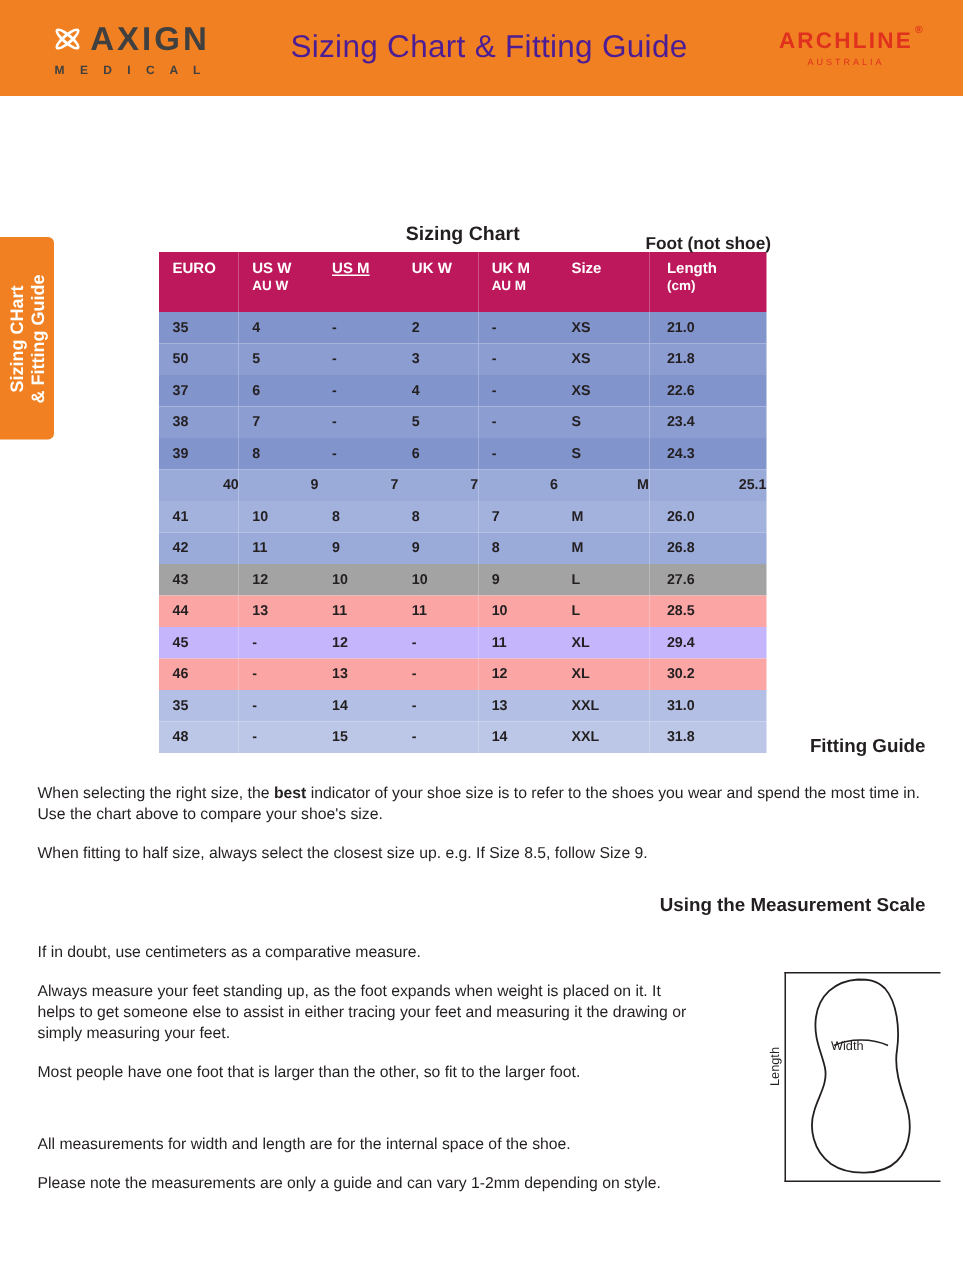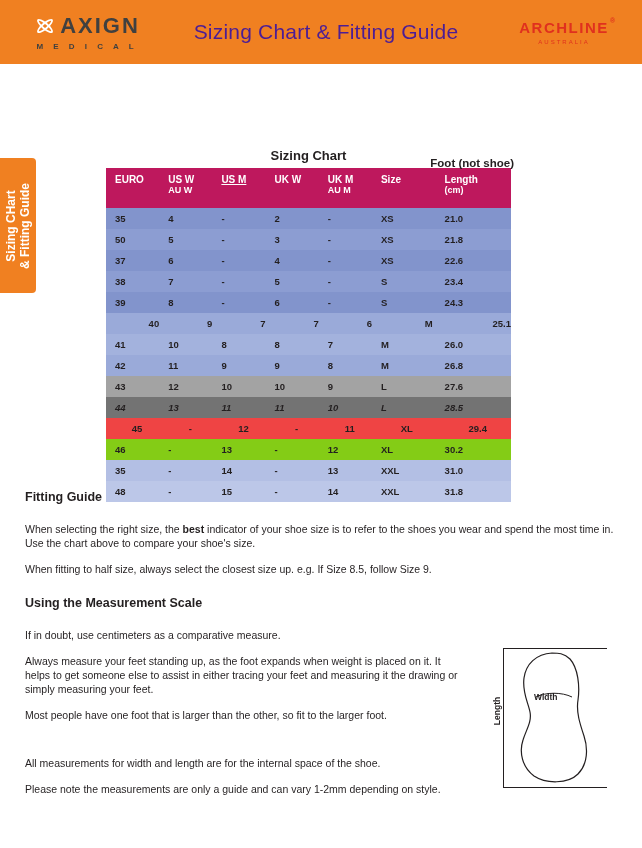--- a/index.html
+++ b/index.html
@@ -175,21 +175,21 @@
     font-weight: bold;
     color: #231f20;
     padding: 4px 0 4px 9px;
     height: 13px;
   }
   table.sizing td.len { padding-left: 12px; }
   table.sizing th.len { padding-left: 12px; }
 
   
   .section-title {
-    text-align: left;
+    text-align: right;
     font-size: 12.5px;
     font-weight: bold;
     margin: 0;
   }
   .content {
     position: absolute;
     left: 25px;
     top: 490px;
     width: 592px;
   }
@@ -199,25 +199,24 @@
     color: #231f20;
     margin: 0;
   }
   .sp-1 { height: 18px; }
   .sp-2 { height: 12px; }
   .sp-3 { height: 20px; }
 
   
   .foot-diagram {
     position: absolute;
-    left: 492px;
+    left: 512px;
     top: 648px;
     width: 115px;
     height: 140px;
-    font-weight: bold;
   }
   .foot-diagram .vline {
     position: absolute;
     left: 11px;
     top: 0;
     width: 1px;
     height: 140px;
     background: #231f20;
   }
   .foot-diagram .hline-top {
@@ -372,39 +371,39 @@
         </tr>
         <tr style="background: #a3a3a3;">
           <td>43</td>
           <td>12</td>
           <td>10</td>
           <td>10</td>
           <td>9</td>
           <td>L</td>
           <td class="len">27.6</td>
         </tr>
-        <tr style="background: #737373; font-style: italic;">
+        <tr style="background: #fca5a5;">
           <td>44</td>
           <td>13</td>
           <td>11</td>
           <td>11</td>
           <td>10</td>
           <td>L</td>
           <td class="len">28.5</td>
         </tr>
-        <tr style="background: #ef4444; text-align: center;">
+        <tr style="background: #c4b5fd;">
           <td>45</td>
           <td>-</td>
           <td>12</td>
           <td>-</td>
           <td>11</td>
           <td>XL</td>
           <td class="len">29.4</td>
         </tr>
-        <tr style="background: #84cc16;">
+        <tr style="background: #fca5a5;">
           <td>46</td>
           <td>-</td>
           <td>13</td>
           <td>-</td>
           <td>12</td>
           <td>XL</td>
           <td class="len">30.2</td>
         </tr>
         <tr style="background: rgb(179, 191, 228);">
           <td>35</td>

